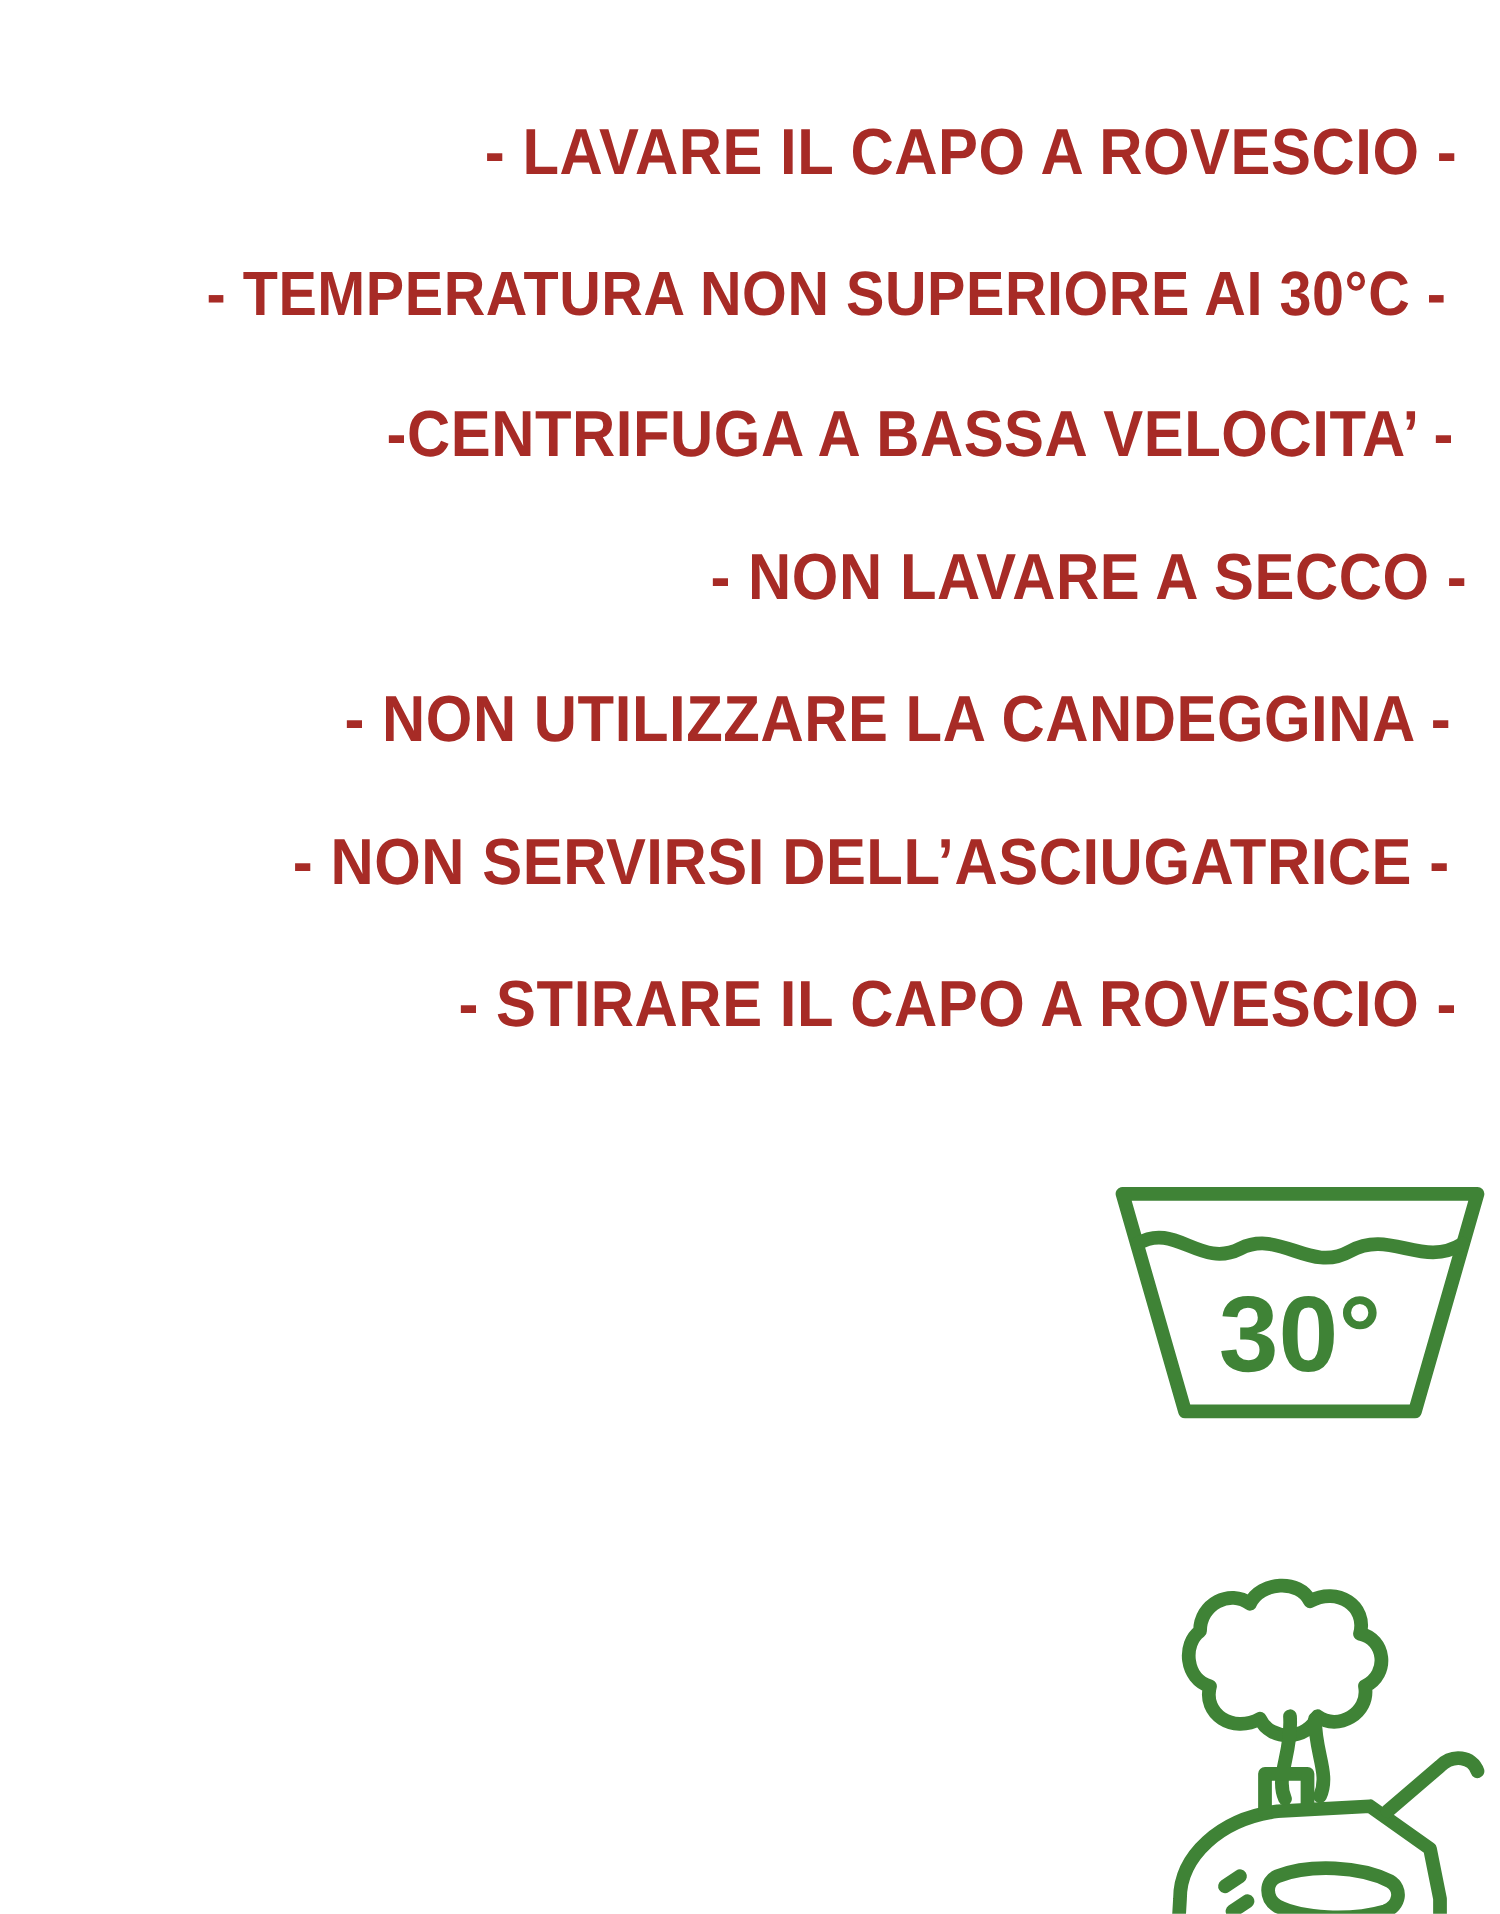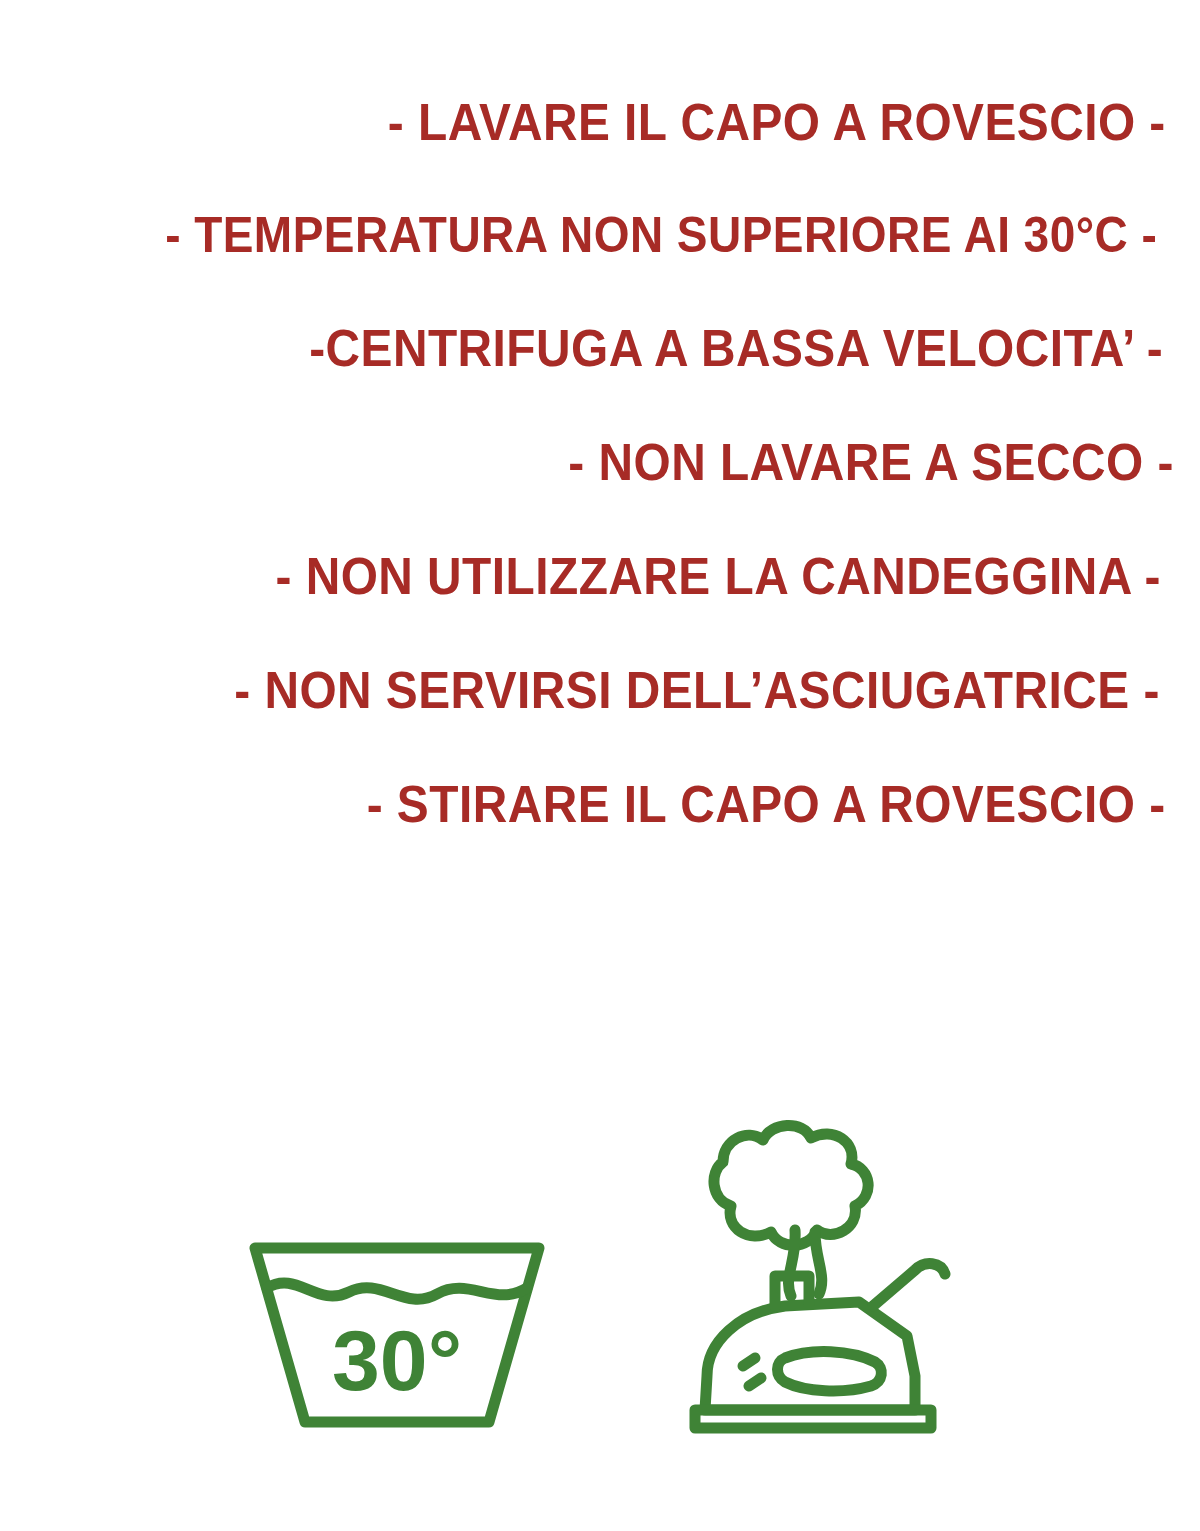--- a/index.html
+++ b/index.html
@@ -45,20 +45,21 @@
   .line.wide {
     font-size: 50px;
   }
   .symbols {
     position: absolute;
     left: 0;
     top: 1080px;
     width: 1200px;
     height: 360px;
     display: flex;
+    flex-direction: column;
     justify-content: center;
     align-items: flex-end;
     gap: 106px;
     text-align: right;
   }
   .symbol {
     display: block;
   }
   .wash-symbol svg, .iron-symbol svg {
     display: block;

